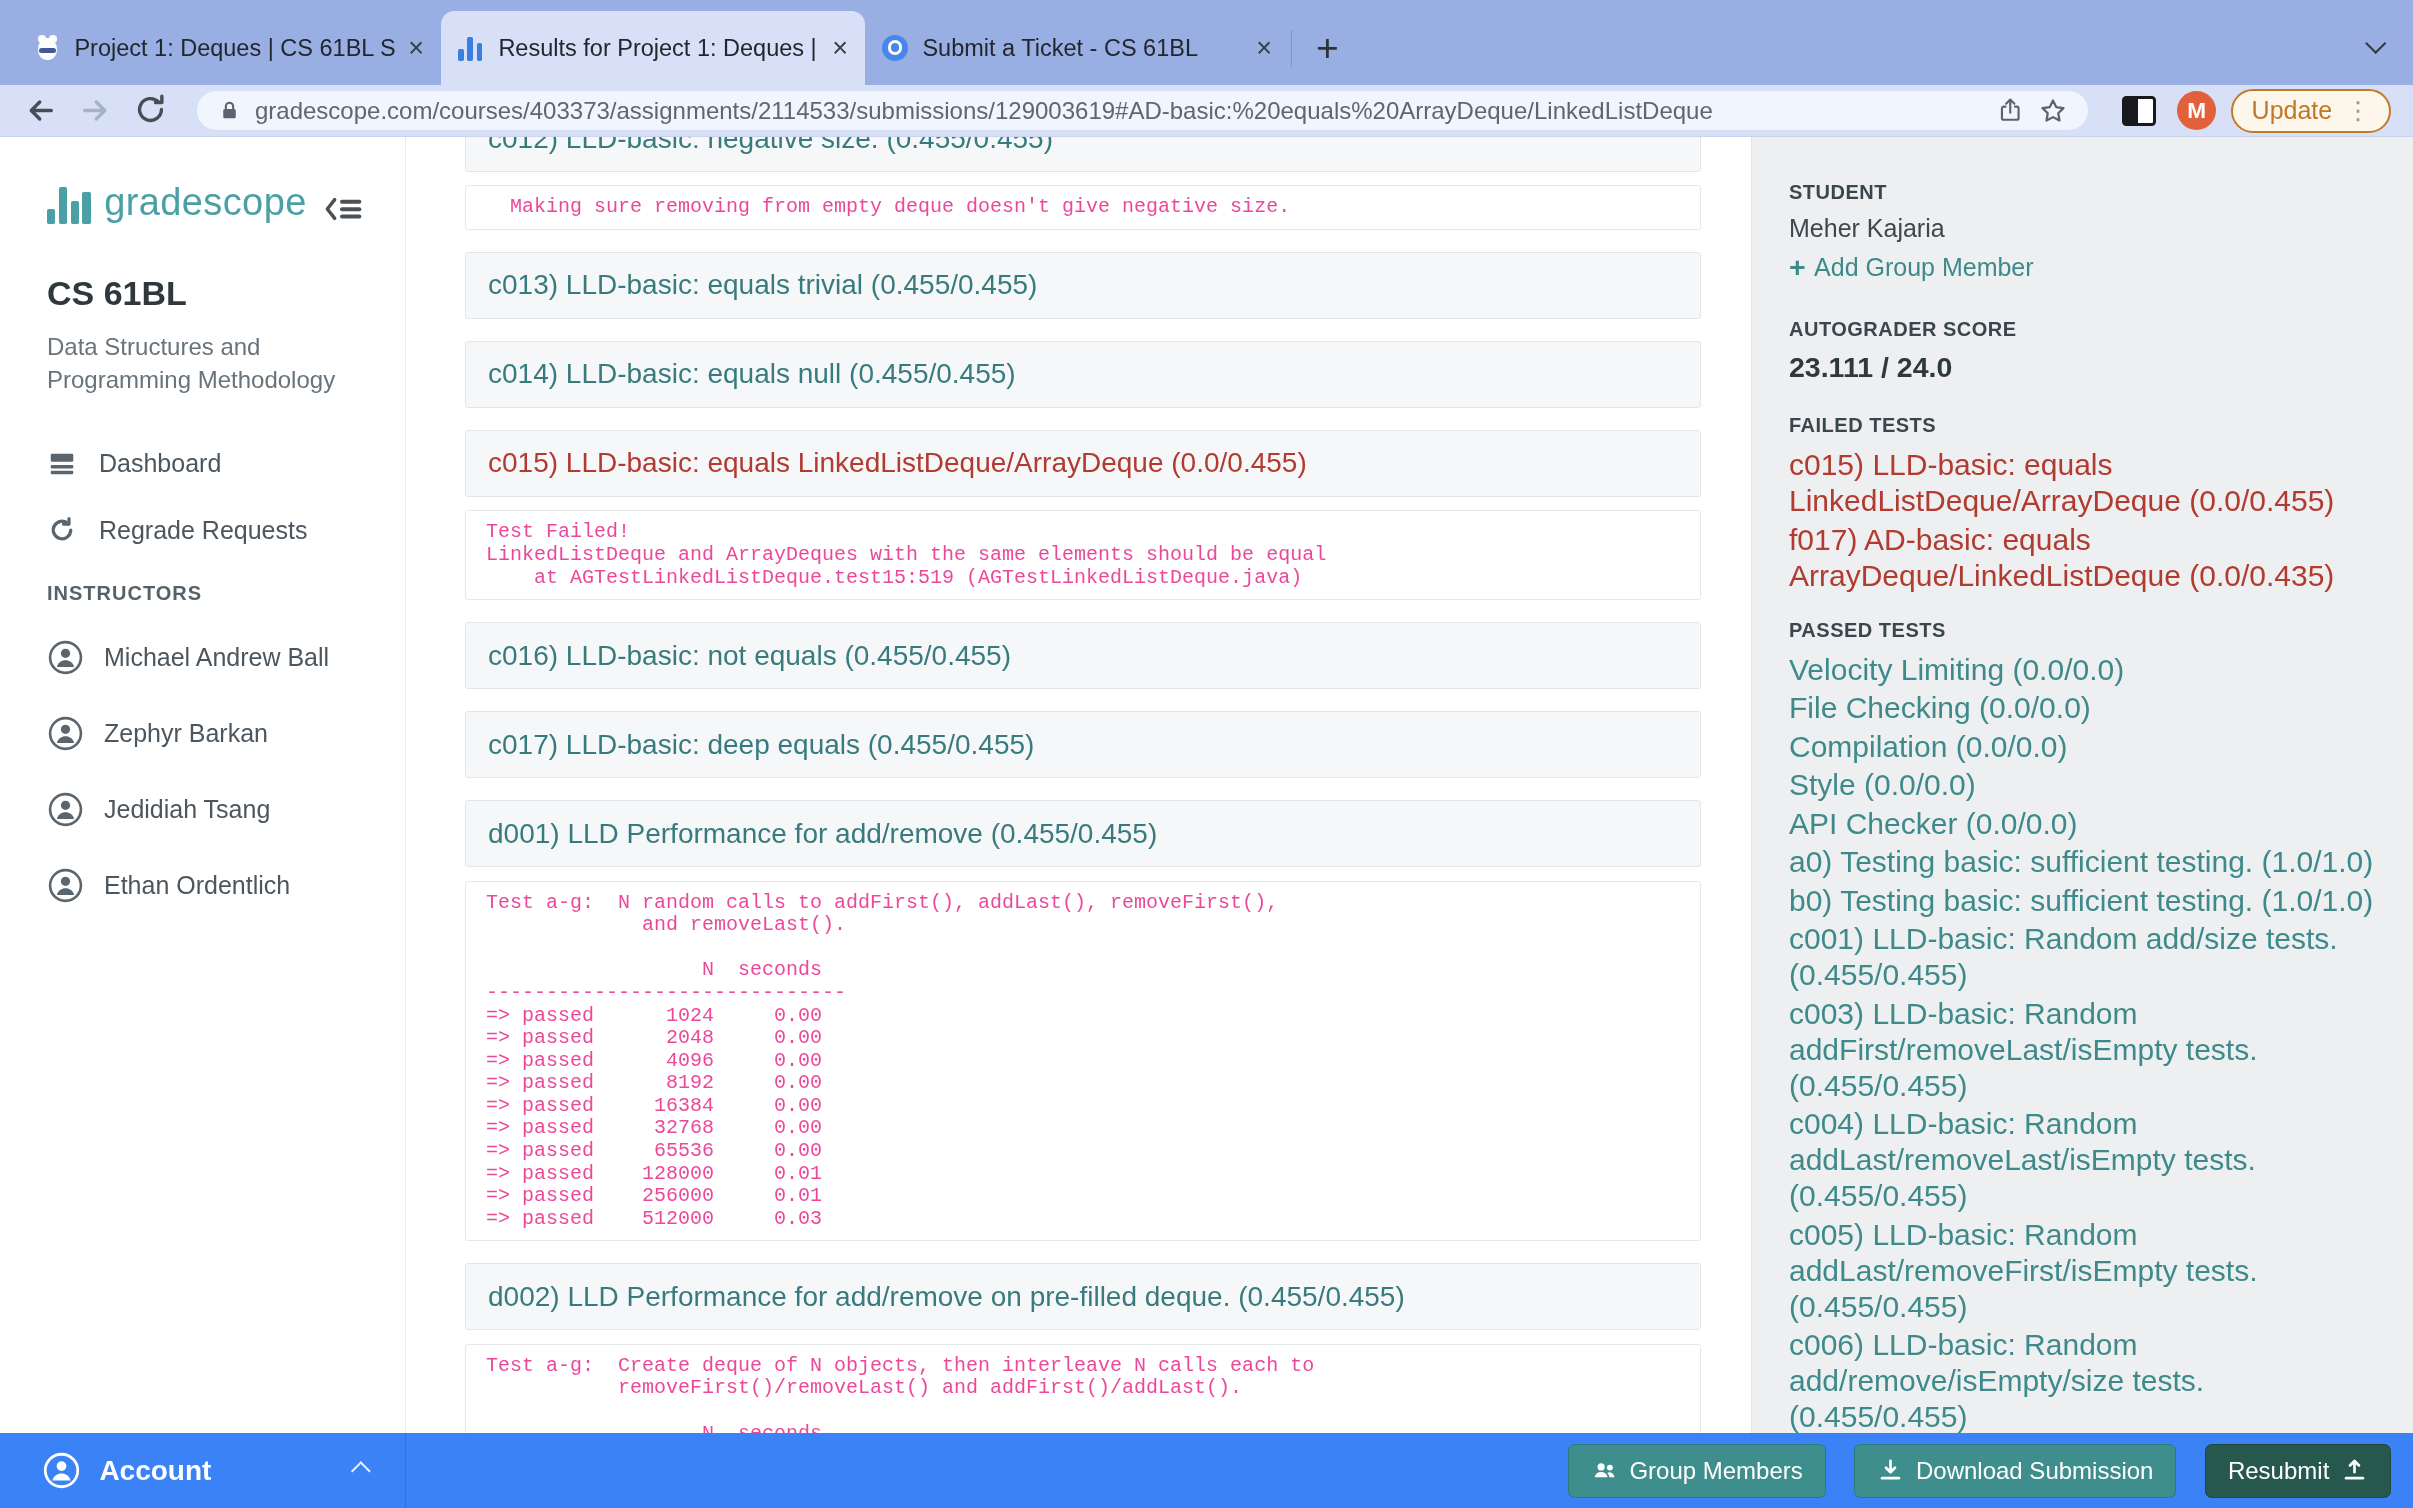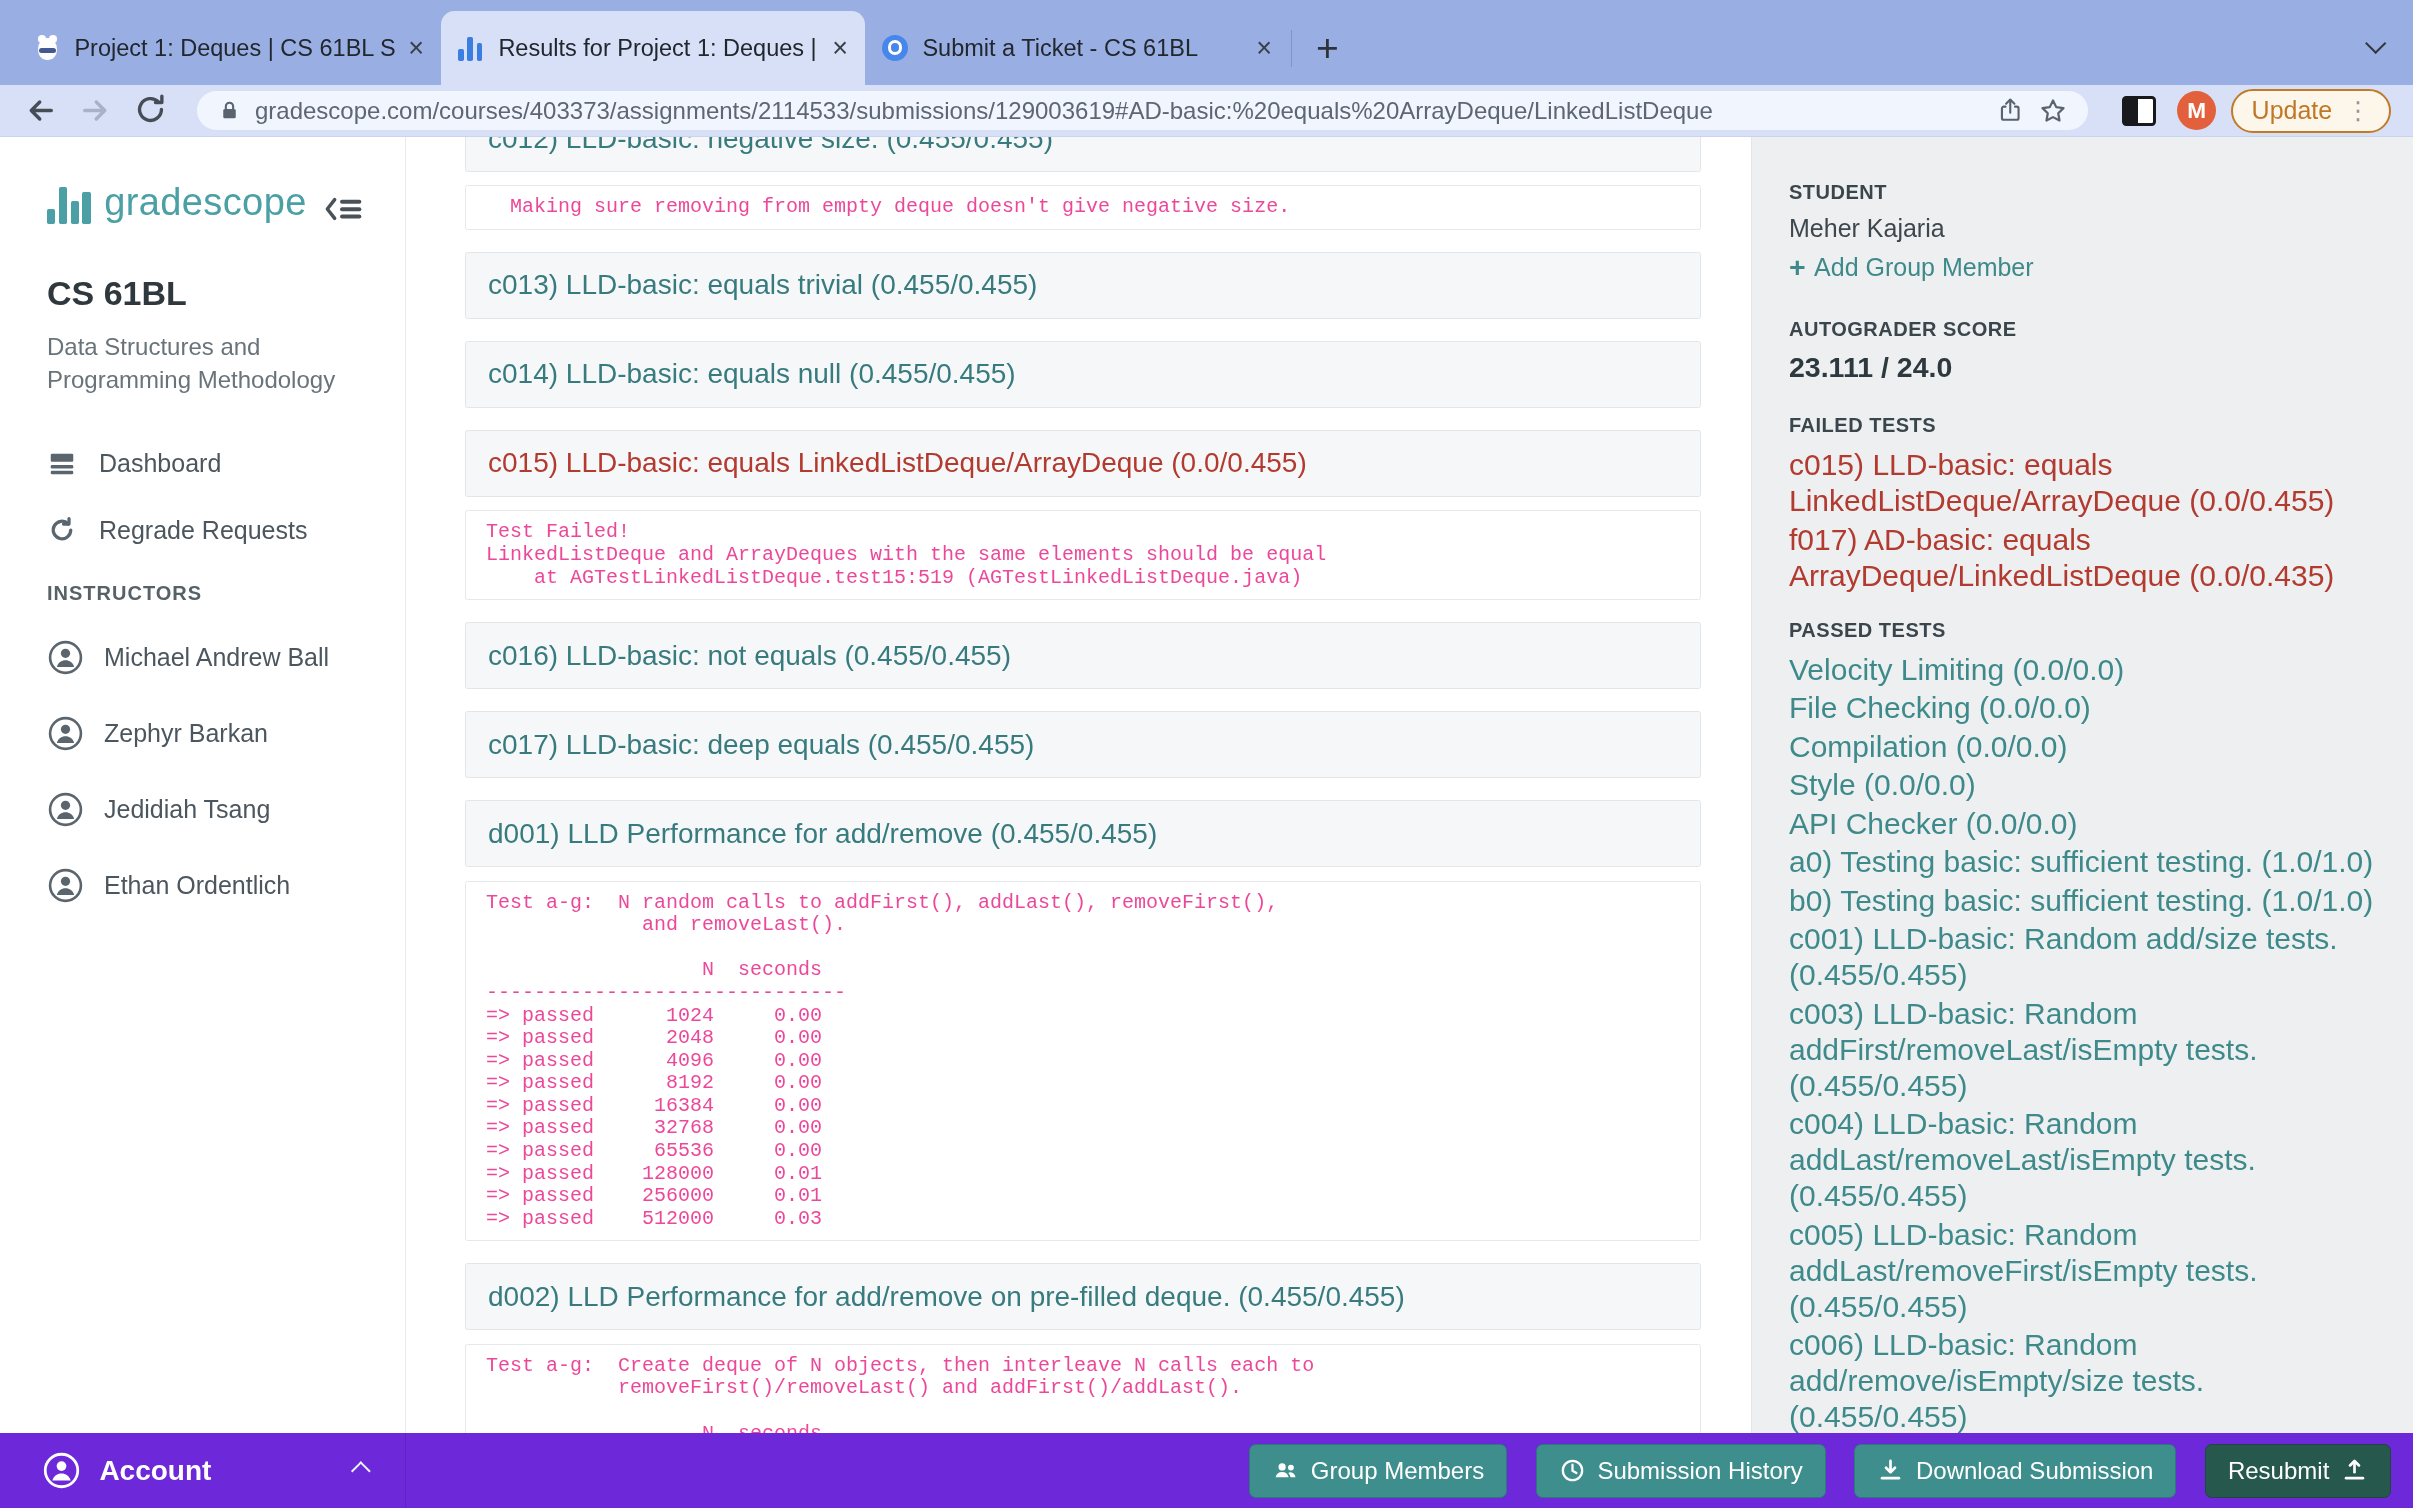--- a/index.html
+++ b/index.html
@@ -87,21 +87,21 @@
   .pname{font-size:25px;color:#3d474d;margin-bottom:8.4px;}
   .addmember{font-size:25px;color:#3e8a8b;margin-bottom:34px;display:flex;align-items:center;gap:8.4px;}
   .addmember .plus{font-weight:bold;font-size:28.5px;}
   .pscore{font-size:28.5px;font-weight:bold;color:#2e393f;margin-bottom:30px;}
   .plink{font-size:30px;line-height:36px;white-space:pre-line;margin-bottom:2.5px;}
   .plink.fail{color:#b23a2f;}
   .plink.pass{color:#3e8a8b;}
   .psec{margin-top:25px;}
 
   
-  .footer{position:absolute;left:0;right:0;bottom:0;height:75px;background:#6d28d9;display:flex;align-items:center;}
+  .footer{position:absolute;left:0;right:0;bottom:0;height:75px;background:#3b82f6;display:flex;align-items:center;}
   .footer-left{width:406px;height:100%;flex:none;display:flex;align-items:center;gap:18.4px;
                padding-left:42px;box-sizing:border-box;border-right:1.7px solid rgba(0,0,0,0.12);color:#ffffff;}
   .accountlabel{font-size:28px;font-weight:bold;}
   .chev-up{width:11.7px;height:11.7px;border-left:2.9px solid #e9f4f4;border-top:2.9px solid #e9f4f4;
            transform:rotate(45deg);margin-left:auto;margin-right:37px;}
   .footer-btns{margin-left:auto;display:flex;align-items:center;gap:28.5px;margin-right:22px;}
   .fbtn{height:54px;background:#3d8e8c;border:1.7px solid #2c7977;border-radius:6.7px;color:#ffffff;
         font-size:24px;display:flex;align-items:center;gap:11.7px;padding:0 22px;box-sizing:border-box;}
   .fbtn.resubmit{background:#26584e;border-color:#1d473f;font-weight:normal;}
 </style>
@@ -410,29 +410,20 @@
             <circle cx="9" cy="8.8" r="3.2"></circle>
             <path d="M3.2 18c.7-3.1 2.9-4.7 5.8-4.7s5.1 1.6 5.8 4.7z"></path>
             <circle cx="16.8" cy="9.4" r="2.6"></circle>
             <path d="M15.9 13.5c2.6 0 4.4 1.5 5 4.5h-4.4a7.3 7.3 0 0 0-2-3.8z"></path>
           </svg>
       </span>
       <span>Group Members</span>
     </div>
     <div class="fbtn">
       <span>
-        <svg viewBox="0 0 24 24" width="27" height="27" fill="none" stroke="#ffffff" stroke-width="2">
-            <circle cx="12" cy="12" r="8.6"></circle>
-            <path d="M12 6.8v5.4l3.5 2" stroke-linecap="round"></path>
-          </svg>
-      </span>
-      <span>Submission History</span>
-    </div>
-    <div class="fbtn">
-      <span>
         <svg viewBox="0 0 24 24" width="27" height="27" fill="none" stroke="#ffffff" stroke-width="2.4" stroke-linecap="round" stroke-linejoin="round">
             <path d="M12 3.5V13"></path>
             <path d="M8 9.5l4 4 4-4"></path>
             <path d="M4.5 18.8h15"></path>
           </svg>
       </span>
       <span>Download Submission</span>
     </div>
     <div class="fbtn resubmit">
       <span>Resubmit</span>

